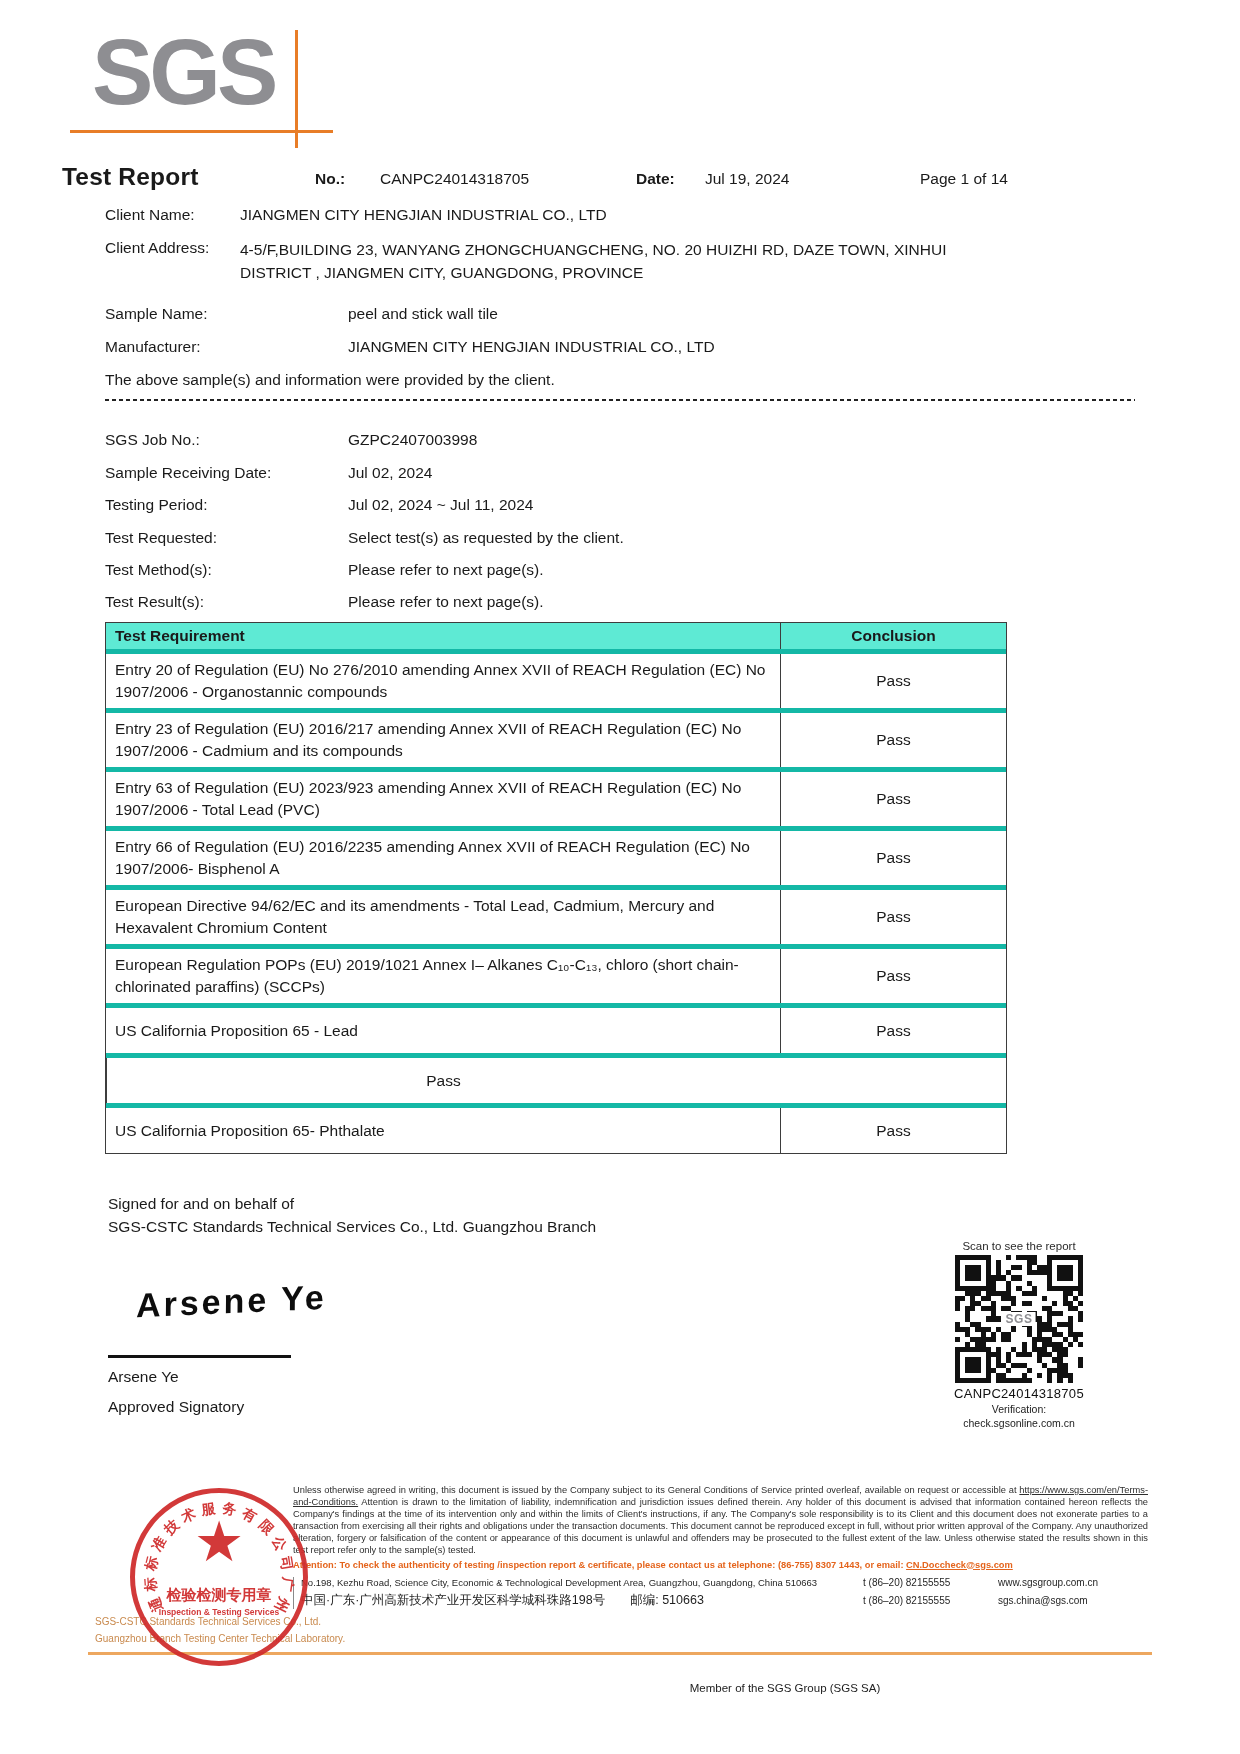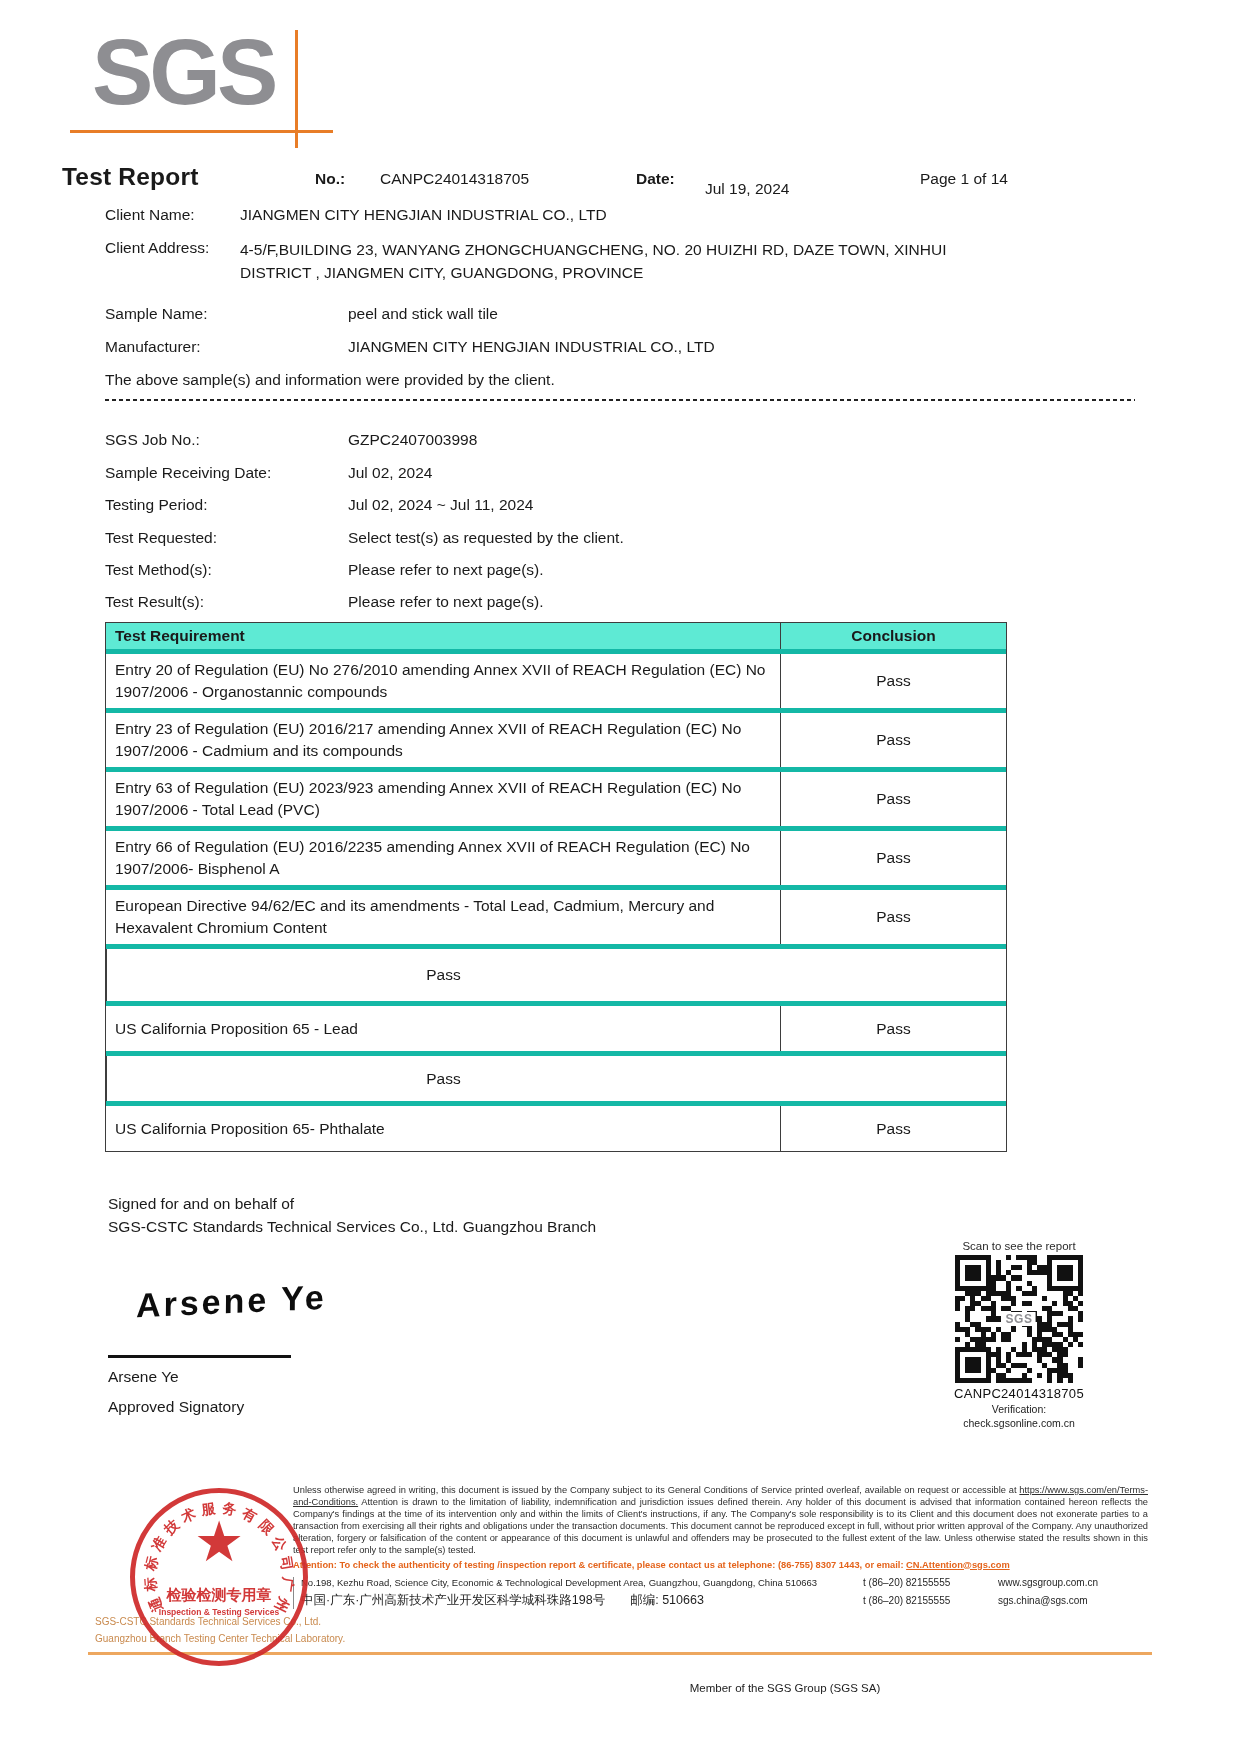--- a/index.html
+++ b/index.html
@@ -90,21 +90,21 @@
   <div>
     <div class="logo-text">SGS</div>
     <div class="logo-hline"></div>
     <div class="logo-vline"></div>
   </div>
 
   <div class="title">Test Report</div>
   <span class="pos b" style="left:315px; top:170px;">No.:</span>
   <span class="pos" style="left:380px; top:170px;">CANPC24014318705</span>
   <span class="pos b" style="left:636px; top:170px;">Date:</span>
-  <span class="pos" style="left:705px; top:180px;">Jul 19, 2024</span>
+  <span class="pos" style="left:705px; top:170px;">Jul 19, 2024</span>
   <span class="pos" style="left:920px; top:170px;">Page 1 of 14</span>
 
   <span class="pos" style="left:105px; top:206px;">Client Name:</span>
   <span class="pos" style="left:240px; top:206px;">JIANGMEN CITY HENGJIAN INDUSTRIAL CO., LTD</span>
   <span class="pos" style="left:105px; top:239px;">Client Address:</span>
   <div class="addr-val">4-5/F,BUILDING 23, WANYANG ZHONGCHUANGCHENG, NO. 20 HUIZHI RD, DAZE TOWN, XINHUI DISTRICT , JIANGMEN CITY, GUANGDONG, PROVINCE</div>
 
   <span class="pos" style="left:105px; top:305px;">Sample Name:</span>
   <span class="pos" style="left:348px; top:305px;">peel and stick wall tile</span>
   <span class="pos" style="left:105px; top:338px;">Manufacturer:</span>
@@ -144,20 +144,21 @@
     </div>
     <div class="trow r2">
       <div class="c-req">Entry 66 of Regulation (EU) 2016/2235 amending Annex XVII of REACH Regulation (EC) No 1907/2006- Bisphenol A</div>
       <div class="c-con">Pass</div>
     </div>
     <div class="trow r2">
       <div class="c-req">European Directive 94/62/EC and its amendments - Total Lead, Cadmium, Mercury and Hexavalent Chromium Content</div>
       <div class="c-con">Pass</div>
     </div>
     <div class="trow r2">
+      <div class="c-req">European Regulation POPs (EU) 2019/1021 Annex I– Alkanes C₁₀-C₁₃, chloro (short chain-chlorinated paraffins) (SCCPs)</div>
       <div class="c-con">Pass</div>
     </div>
     <div class="trow r1">
       <div class="c-req">US California Proposition 65 - Lead</div>
       <div class="c-con">Pass</div>
     </div>
     <div class="trow r1">
       <div class="c-con">Pass</div>
     </div>
     <div class="trow r1">
@@ -820,21 +821,21 @@
       </defs>
       <text class="ring-txt"><textPath href="#ringPath">通标标准技术服务有限公司广州分公司</textPath></text>
     </svg>
     <div class="star-icon">★</div>
     <div class="stamp-cn">检验检测专用章</div>
     <div class="stamp-en">Inspection &amp; Testing Services</div>
   </div>
 
   <div class="footer-right">
     <p class="legal"><span>Unless otherwise agreed in writing, this document is issued by the Company subject to its General Conditions of Service printed overleaf, available on request or accessible at </span><span class="link-underline">https://www.sgs.com/en/Terms-and-Conditions.</span><span> Attention is drawn to the limitation of liability, indemnification and jurisdiction issues defined therein. Any holder of this document is advised that information contained hereon reflects the Company's findings at the time of its intervention only and within the limits of Client's instructions, if any. The Company's sole responsibility is to its Client and this document does not exonerate parties to a transaction from exercising all their rights and obligations under the transaction documents. This document cannot be reproduced except in full, without prior written approval of the Company. Any unauthorized alteration, forgery or falsification of the content or appearance of this document is unlawful and offenders may be prosecuted to the fullest extent of the law. Unless otherwise stated the results shown in this test report refer only to the sample(s) tested.</span></p>
-    <p class="attn"><span>Attention: To check the authenticity of testing /inspection report &amp; certificate, please contact us at telephone: (86-755) 8307 1443, or email: </span><span class="link-underline">CN.Attention@sgs.com</span></p>
+    <p class="attn"><span>Attention: To check the authenticity of testing /inspection report &amp; certificate, please contact us at telephone: (86-755) 8307 1443, or email: </span><span class="link-underline">CN.Doccheck@sgs.com</span></p>
     <div class="addr-block">
       <div class="addr-row">
         <span class="addr-en">No.198, Kezhu Road, Science City, Economic &amp; Technological Development Area, Guangzhou, Guangdong, China 510663</span>
         <span class="tel">t (86–20) 82155555</span>
         <span class="web">www.sgsgroup.com.cn</span>
       </div>
       <div class="addr-row">
         <span class="addr-cn">中国·广东·广州高新技术产业开发区科学城科珠路198号　　邮编: 510663</span>
         <span class="tel">t (86–20) 82155555</span>
         <span class="web">sgs.china@sgs.com</span>

